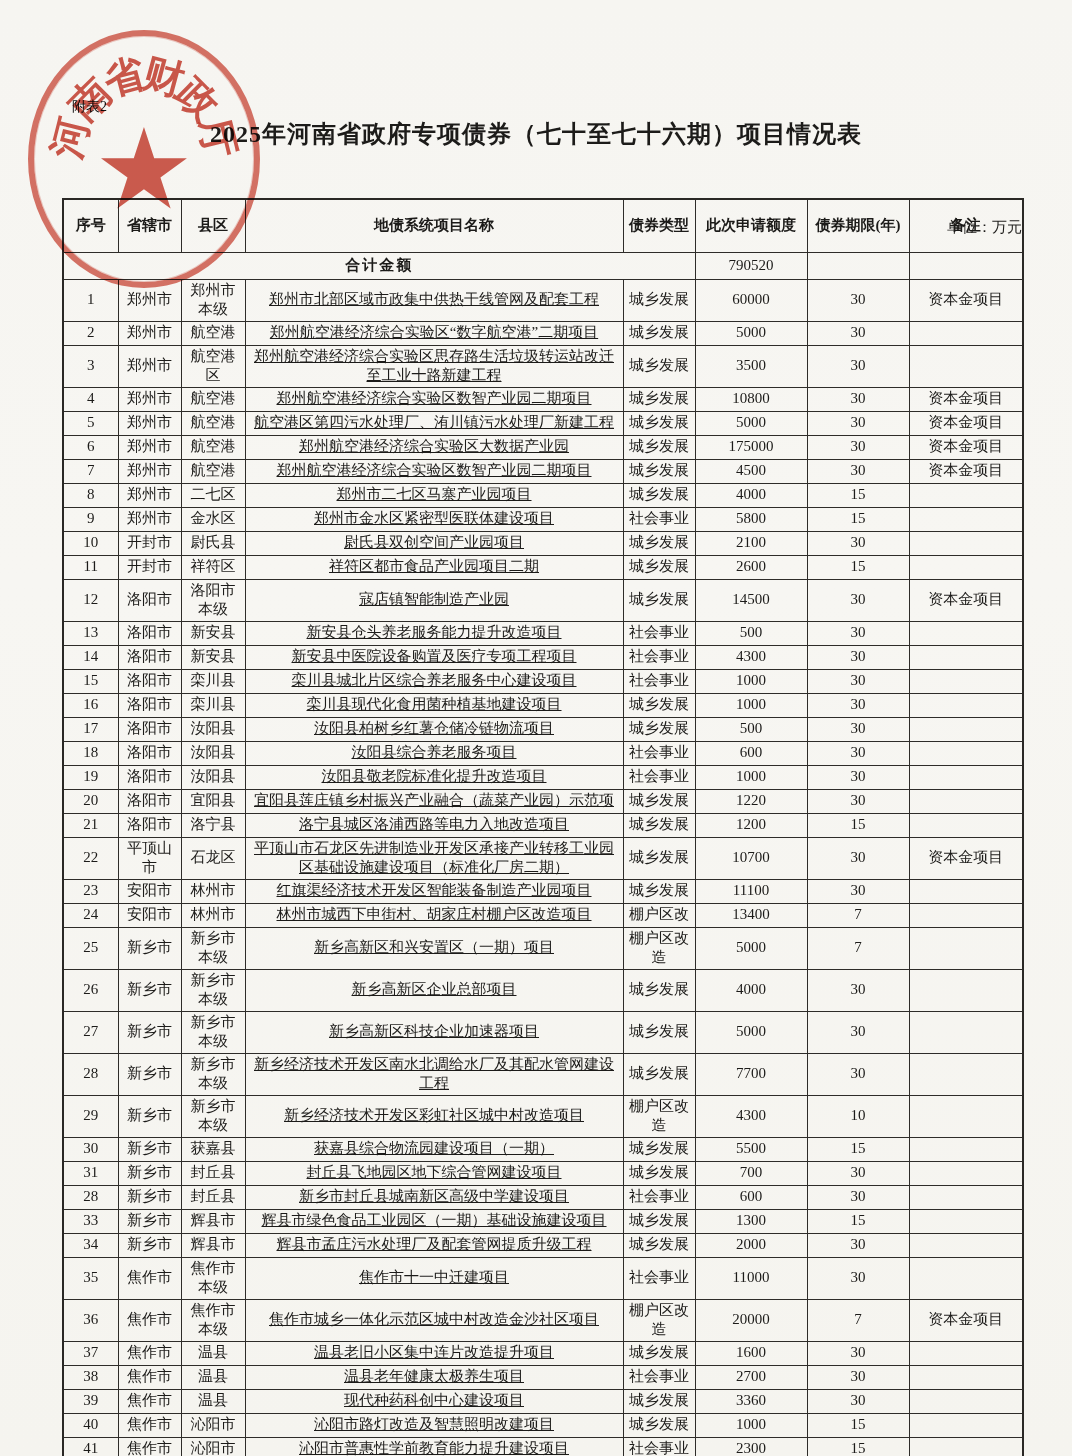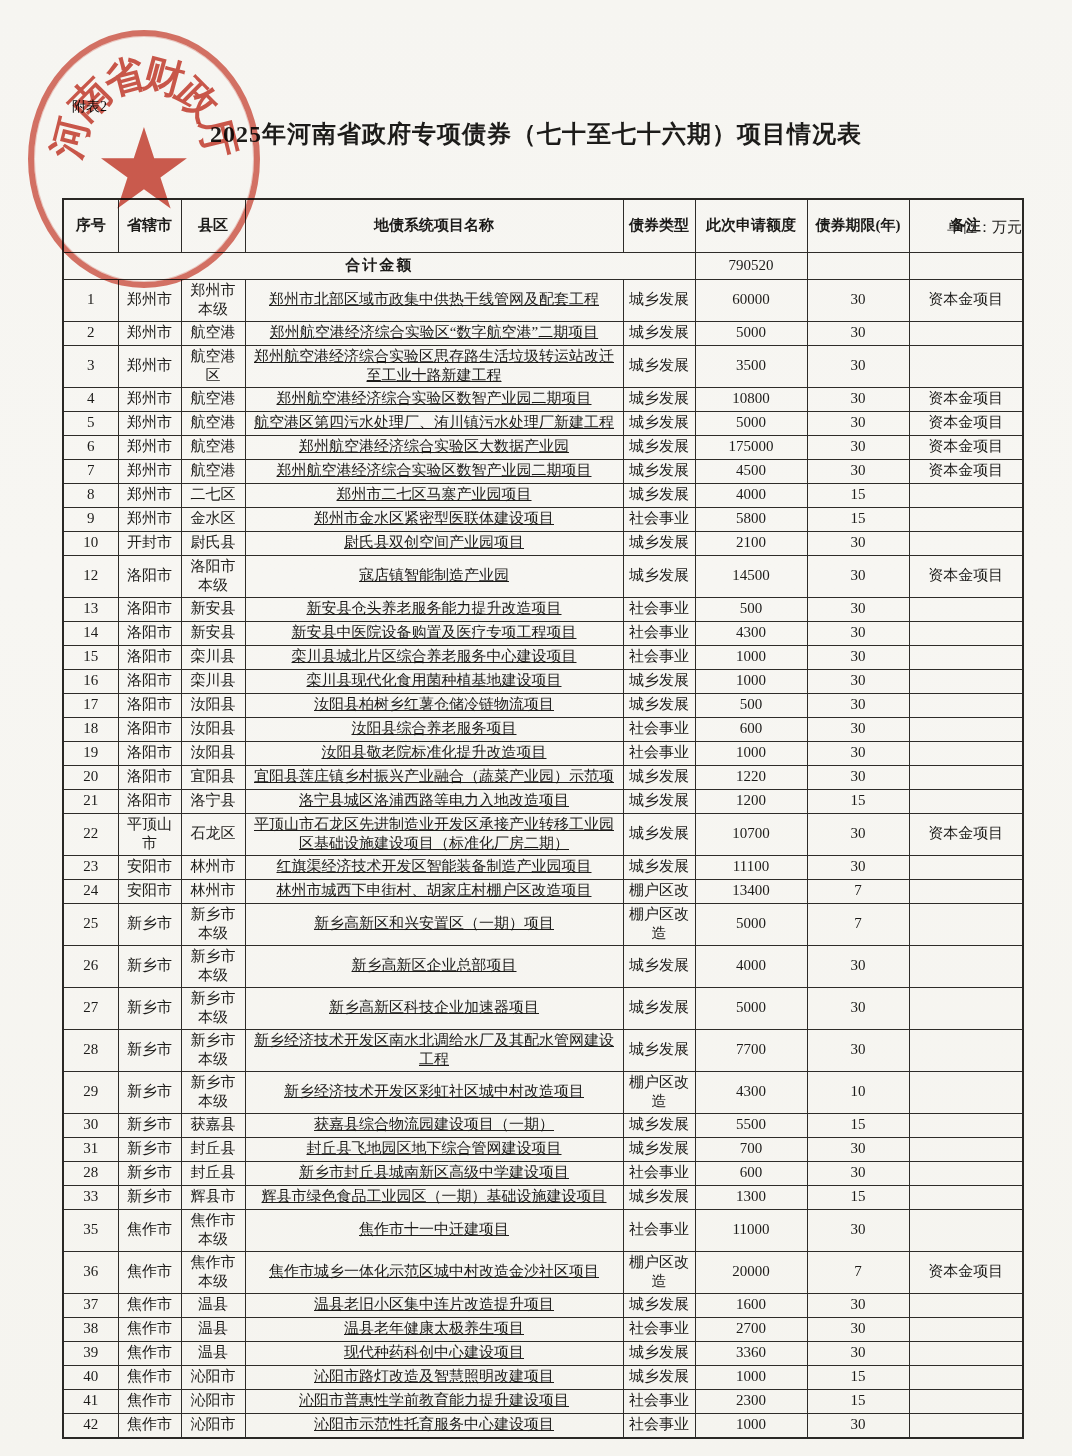--- a/index.html
+++ b/index.html
@@ -205,20 +205,30 @@
           <td>10</td>
           <td class="city">开封市</td>
           <td class="county">尉氏县</td>
           <td class="name">尉氏县双创空间产业园项目</td>
           <td>城乡发展</td>
           <td>2100</td>
           <td>30</td>
           <td></td>
         </tr>
         <tr class="body-row">
+          <td>11</td>
+          <td class="city">开封市</td>
+          <td class="county">祥符区</td>
+          <td class="name">祥符区都市食品产业园项目二期</td>
+          <td>城乡发展</td>
+          <td>2600</td>
+          <td>15</td>
+          <td></td>
+        </tr>
+        <tr class="body-row">
           <td>12</td>
           <td class="city">洛阳市</td>
           <td class="county">洛阳市本级</td>
           <td class="name">寇店镇智能制造产业园</td>
           <td>城乡发展</td>
           <td>14500</td>
           <td>30</td>
           <td>资本金项目</td>
         </tr>
         <tr class="body-row">
@@ -425,20 +435,30 @@
           <td>33</td>
           <td class="city">新乡市</td>
           <td class="county">辉县市</td>
           <td class="name">辉县市绿色食品工业园区（一期）基础设施建设项目</td>
           <td>城乡发展</td>
           <td>1300</td>
           <td>15</td>
           <td></td>
         </tr>
         <tr class="body-row">
+          <td>34</td>
+          <td class="city">新乡市</td>
+          <td class="county">辉县市</td>
+          <td class="name">辉县市孟庄污水处理厂及配套管网提质升级工程</td>
+          <td>城乡发展</td>
+          <td>2000</td>
+          <td>30</td>
+          <td></td>
+        </tr>
+        <tr class="body-row">
           <td>35</td>
           <td class="city">焦作市</td>
           <td class="county">焦作市本级</td>
           <td class="name">焦作市十一中迁建项目</td>
           <td>社会事业</td>
           <td>11000</td>
           <td>30</td>
           <td></td>
         </tr>
         <tr class="body-row">

